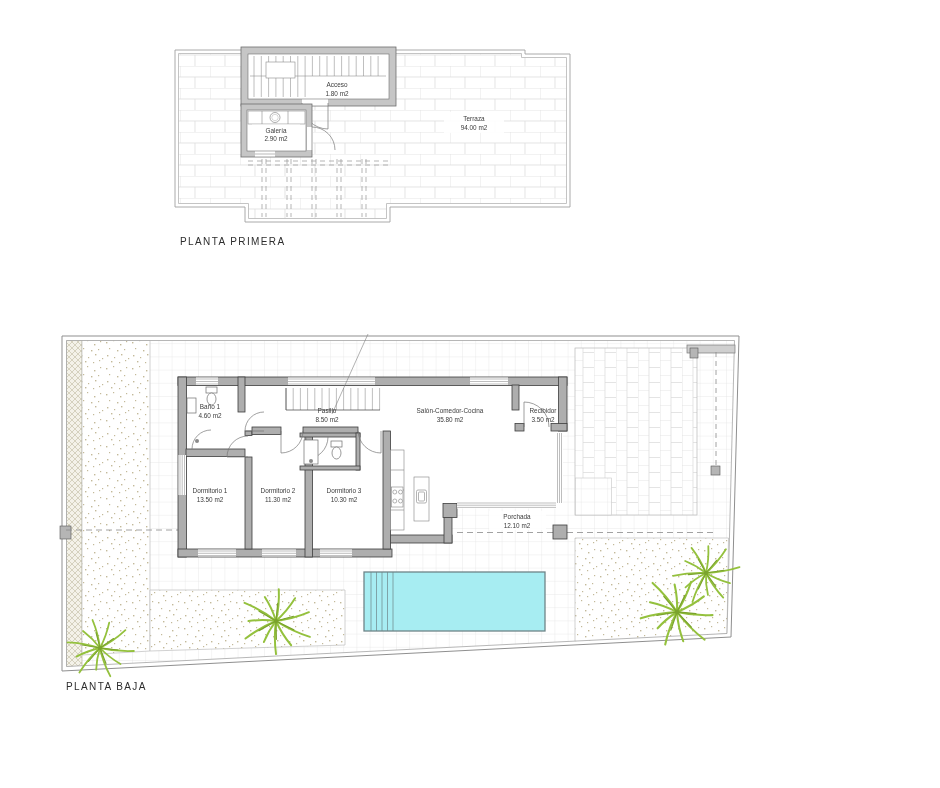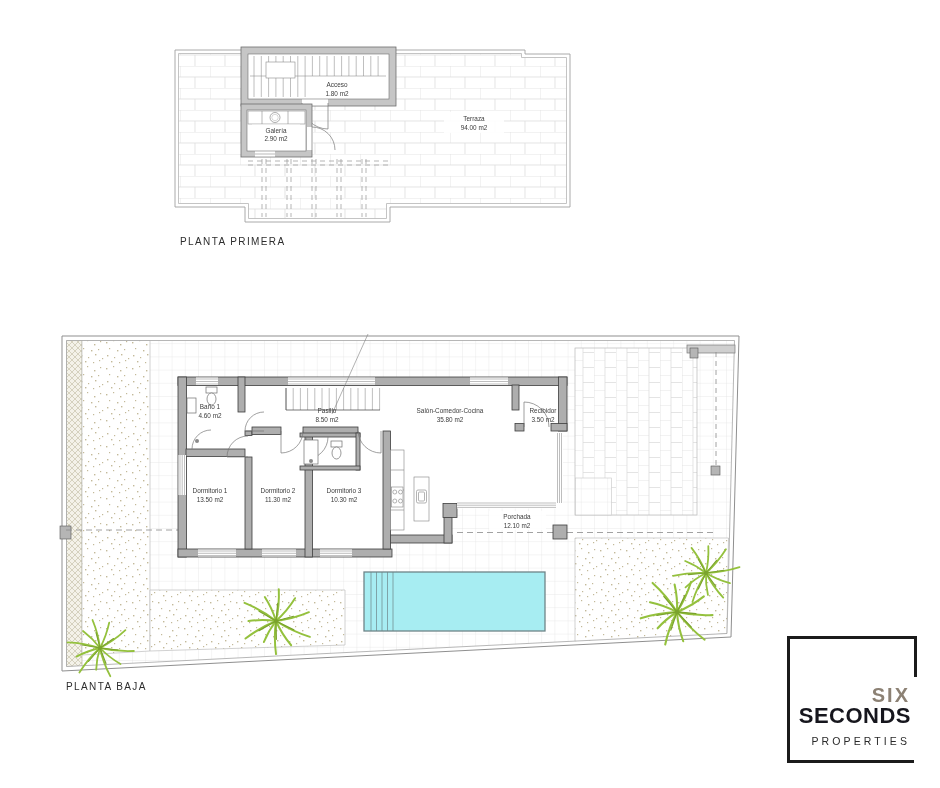--- a/index.html
+++ b/index.html
@@ -299,20 +299,14 @@
 
     <use href="#palm" transform="translate(100,648) scale(1.0)"></use>
     <use href="#palm" transform="translate(276,621) scale(1.1) rotate(20)"></use>
     <use href="#palm" transform="translate(677,612) scale(1.15) rotate(40)"></use>
     <use href="#palm" transform="translate(706,573) scale(1.0) rotate(-15)"></use>
 
     <text class="caption" x="66" y="690">PLANTA BAJA</text>
   </g>
 </svg>
 
-<div id="logo">
-  <div class="right-seg"></div>
-  <div class="l1" style="color:#8c8174;">SIX</div>
-  <div class="l2" style="color:#16161d;">SECONDS</div>
-  <div class="l3">PROPERTIES</div>
+
 </div>
 
-</div>
-
 </body></html>

